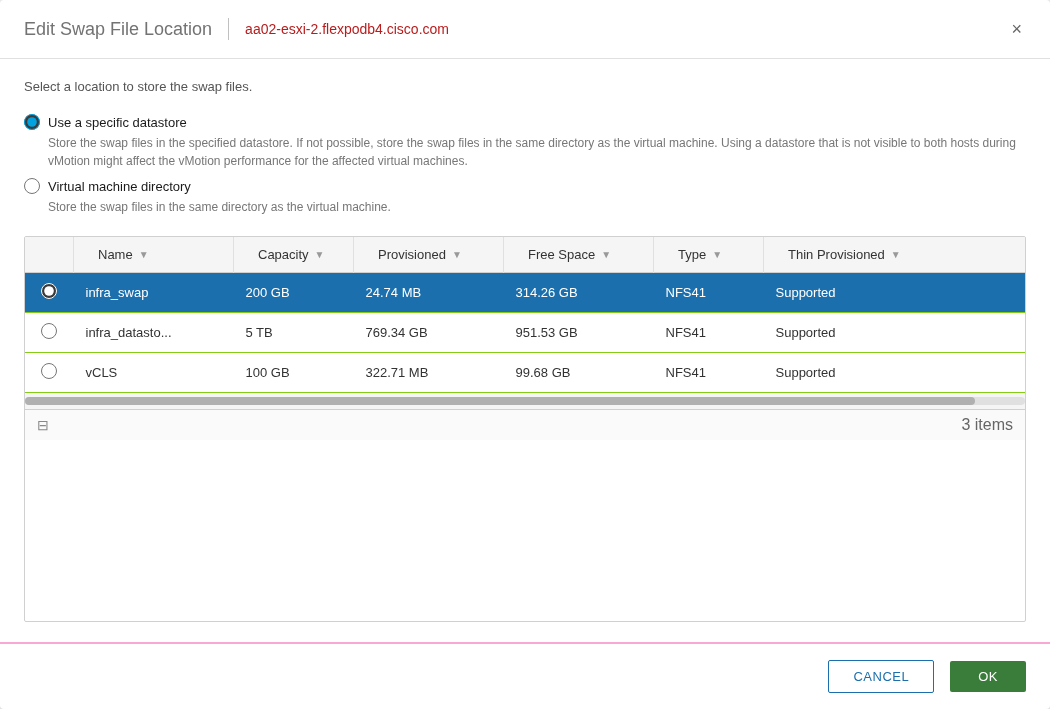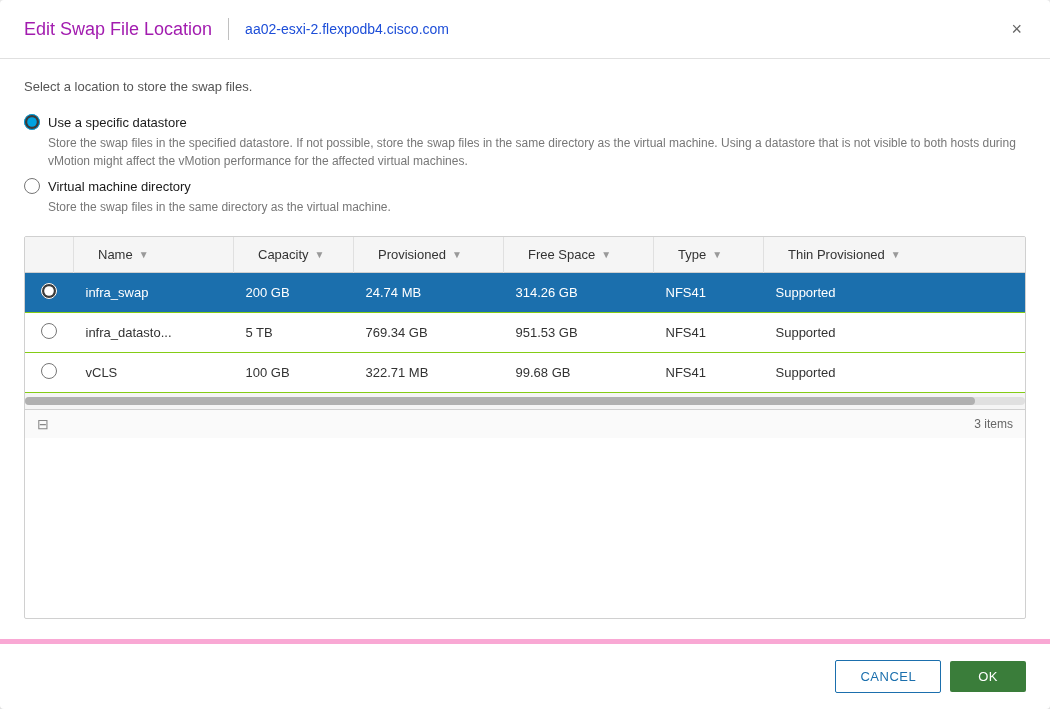--- a/index.html
+++ b/index.html
@@ -31,30 +31,30 @@
       flex-shrink: 0;
     }
     .dialog-title-group {
       display: flex;
       align-items: center;
       gap: 16px;
     }
     .dialog-title {
       font-size: 18px;
       font-weight: 400;
-      color: #a21caf;
+      color: #737373;
     }
     .dialog-divider {
       width: 1px;
       height: 22px;
       background: #c0c0c0;
     }
     .dialog-subtitle {
       font-size: 14px;
-      color: #1d4ed8;
+      color: #b91c1c;
     }
     .close-btn {
       background: none;
       border: none;
       cursor: pointer;
       font-size: 18px;
       color: #666;
       padding: 4px;
       line-height: 1;
     }
@@ -180,21 +180,21 @@
       padding: 6px 12px;
       border-top: 1px solid #d0d0d0;
       background: #fafafa;
       flex-shrink: 0;
     }
     .table-scroll-icon {
       color: #888;
       font-size: 14px;
     }
     .items-count {
-      font-size: 12px;
+      font-size: 16px;
       color: #666;
     }
     .scrollbar-track {
       height: 8px;
       background: #e0e0e0;
       border-radius: 4px;
       margin: 0;
     }
     .scrollbar-thumb {
       height: 8px;
@@ -204,22 +204,22 @@
     }
     .scrollbar-row {
       padding: 4px 0;
       background: #f5f5f5;
     }
     .dialog-footer {
       display: flex;
       justify-content: flex-end;
       align-items: center;
       padding: 16px 24px;
-      gap: 9px;
-      border-top: 5px solid #f9a8d4;
+      gap: 16px;
+      border-top: 2px solid #f9a8d4;
       flex-shrink: 0;
     }
     .btn-cancel {
       padding: 8px 24px;
       border: 1px solid #1b6fad;
       background: #fff;
       color: #1b6fad;
       font-size: 13px;
       font-weight: 500;
       border-radius: 2px;

